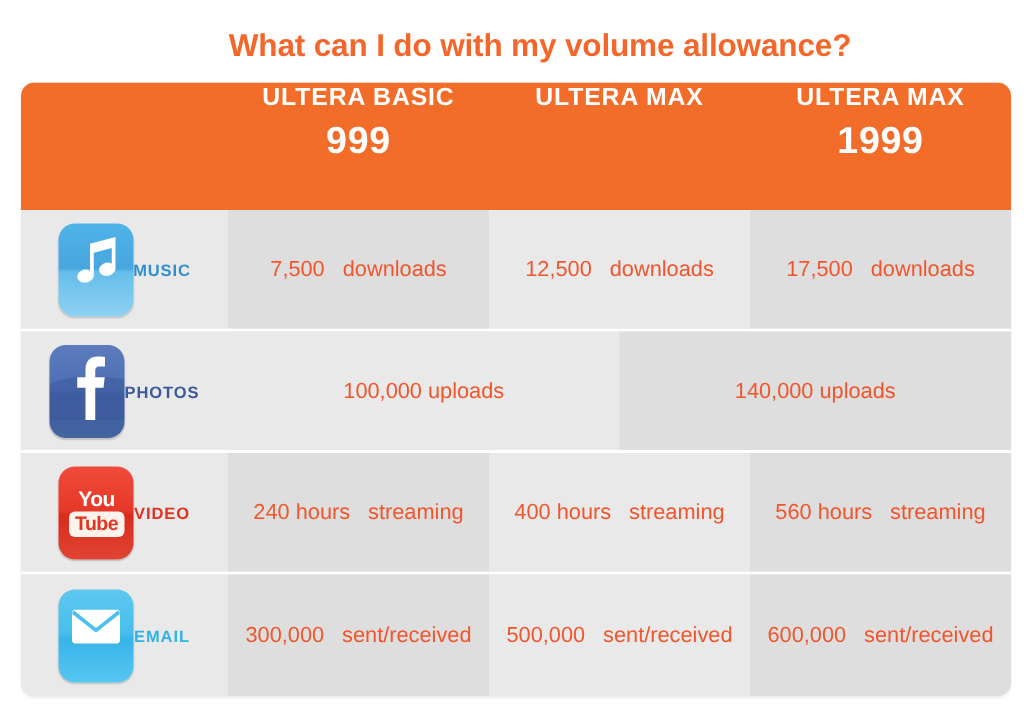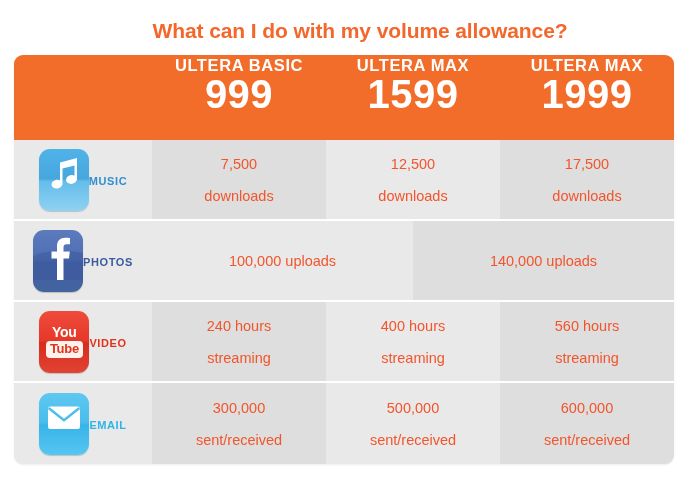--- a/index.html
+++ b/index.html
@@ -65,21 +65,21 @@
     text-align: center;
     box-sizing: border-box;
   }
   .th-name {
     font-size: 16.5px;
     font-weight: bold;
     letter-spacing: 0.6px;
     line-height: 20px;
   }
   .th-price {
-    font-size: 40px;
+    font-size: 25px;
     font-weight: bold;
     line-height: 40px;
     letter-spacing: 0.5px;
     margin-top: -1px;
   }
 
   
   .tbody {
     height: 324px;
   }
@@ -98,21 +98,21 @@
     flex: none;
     background: #e9e9e9;
     display: flex;
     align-items: center;
     justify-content: center;
     box-sizing: border-box;
   }
   .cell {
     flex: 1 1 0;
     display: flex;
-    flex-direction: column;
+    flex-direction: row;
     align-items: center;
     justify-content: center;
     color: #f2552b;
     font-size: 14.5px;
     line-height: 20px;
     text-align: center;
     box-sizing: border-box;
     gap: 12px;
   }
   .cell.shade-dark  { background: #dedede; }
@@ -202,21 +202,20 @@
     <div class="thead">
       <div class="th-spacer"></div>
 
       <div class="th">
         <div class="th-name">ULTERA BASIC</div>
         <div class="th-price">999</div>
       </div>
 
       <div class="th">
         <div class="th-name">ULTERA MAX</div>
-        <div class="th-price">1599</div>
       </div>
 
       <div class="th">
         <div class="th-name">ULTERA MAX</div>
         <div class="th-price">1999</div>
       </div>
     </div>
 
     <div class="tbody">
 

